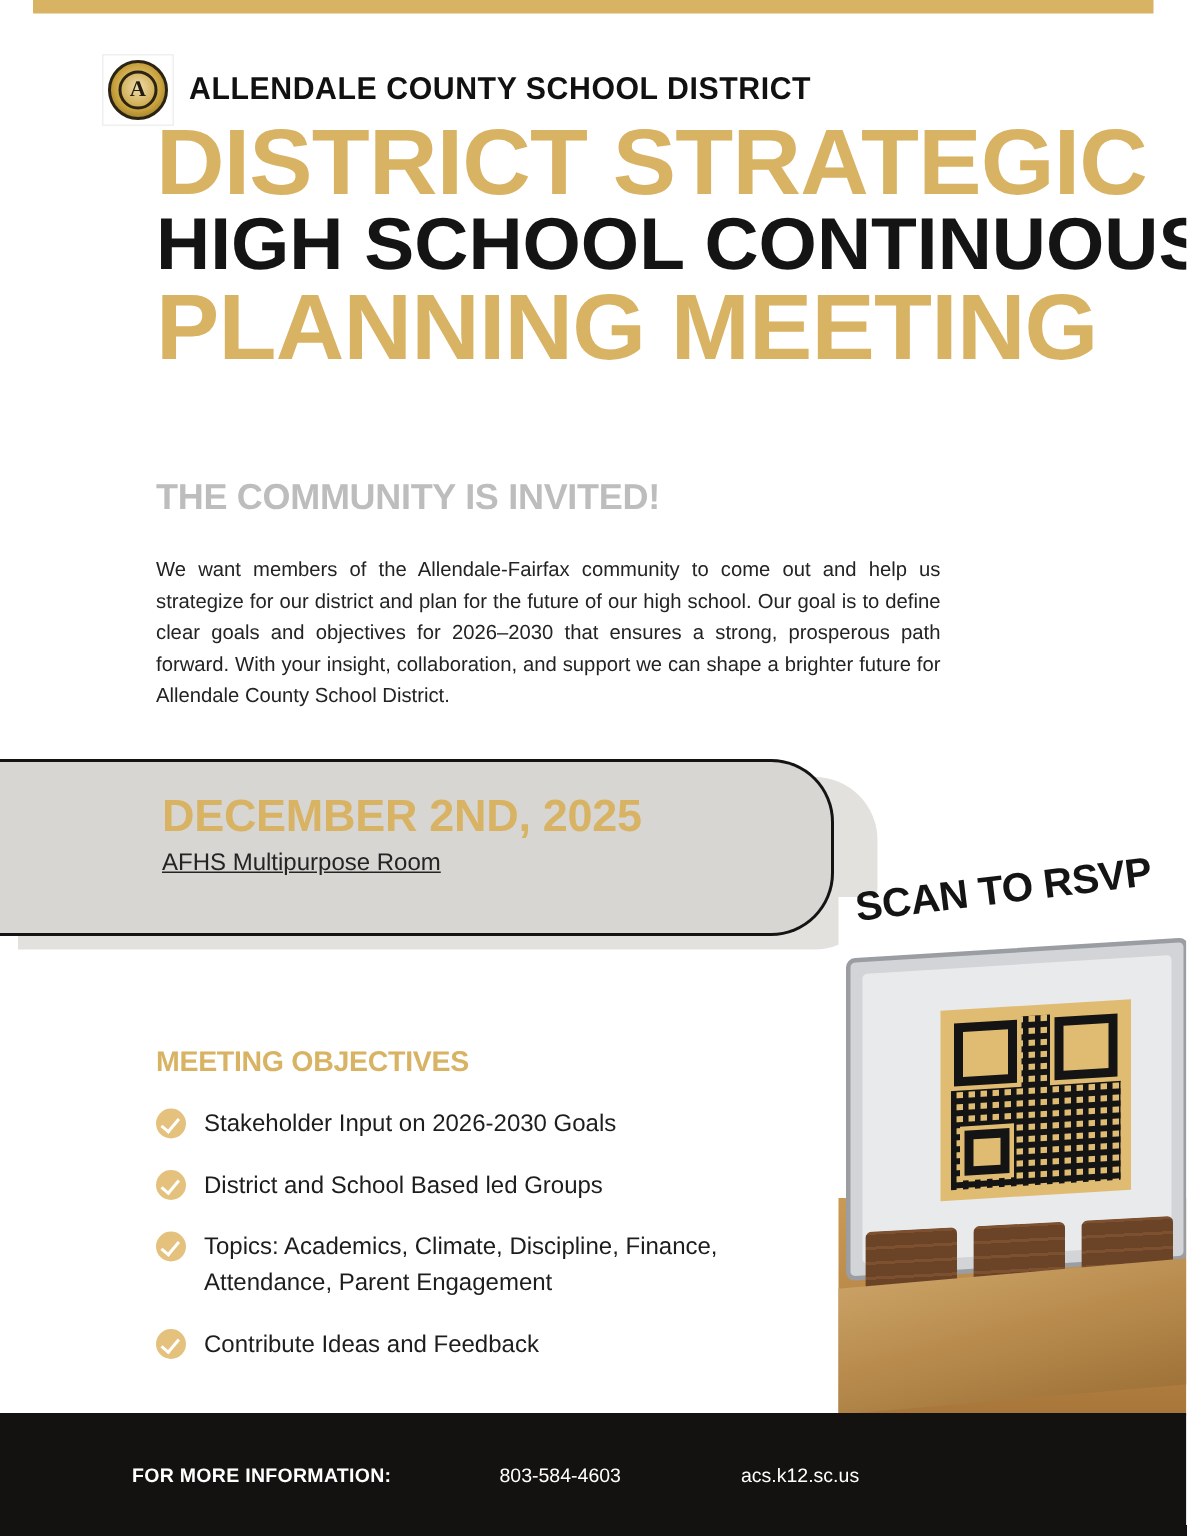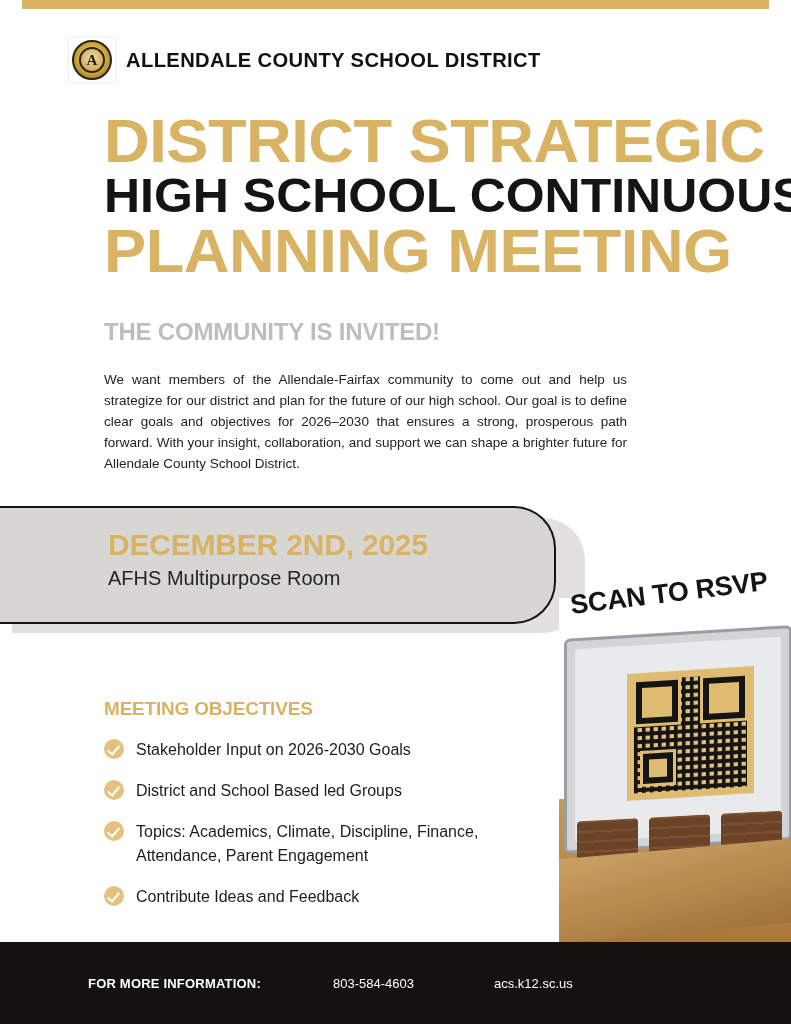--- a/index.html
+++ b/index.html
@@ -70,21 +70,21 @@
     color: #111111;
     white-space: nowrap;
     transform: scaleX(0.96);
     transform-origin: left center;
   }
 
   
   .headline {
     position: absolute;
     left: 104px;
-    top: 112px;
+    top: 80px;
     width: 600px;
   }
   .headline .line {
     font-family: "Liberation Sans", sans-serif;
     font-weight: bold;
     font-size: 60px;
     line-height: 0.92;
     letter-spacing: -0.5px;
     transform: scaleX(1.02);
     transform-origin: left center;
@@ -151,22 +151,23 @@
     letter-spacing: -0.2px;
   }
   .date-time {
     margin-top: 9px;
     font-weight: bold;
     font-size: 15.5px;
     color: #141414;
   }
   .date-place {
     margin-top: 5px;
-    font-size: 20px;
+    font-size: 16px;
     color: #242424;
+    text-decoration: underline;
   }
 
   
   .objectives-title {
     position: absolute;
     left: 104px; top: 698px;
     font-weight: bold;
     font-size: 19px;
     color: #d9b364;
     letter-spacing: -0.2px;

